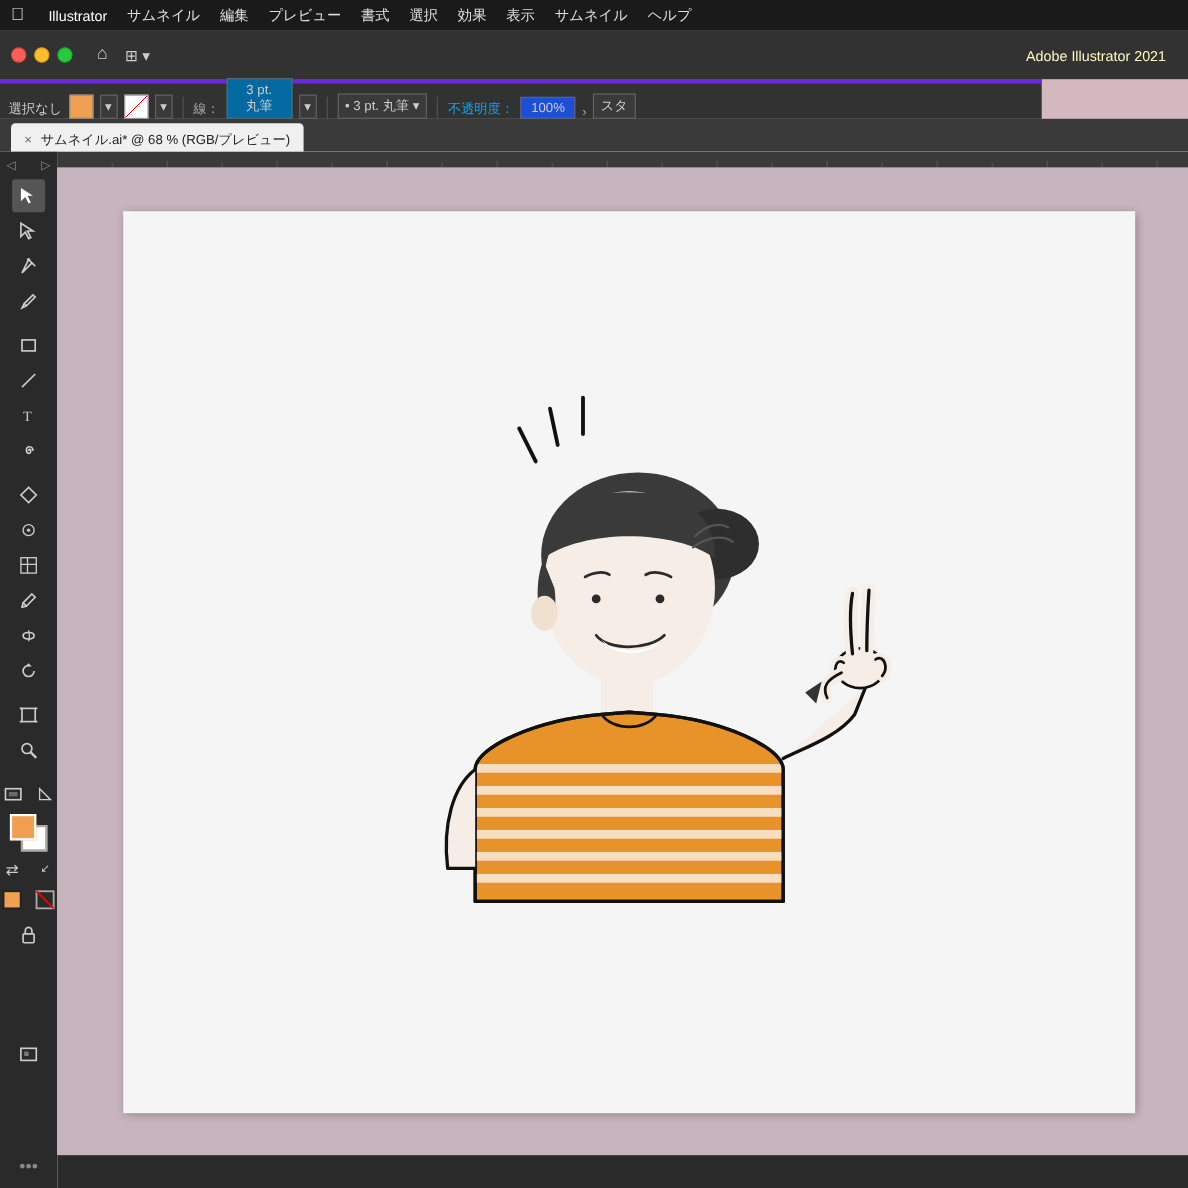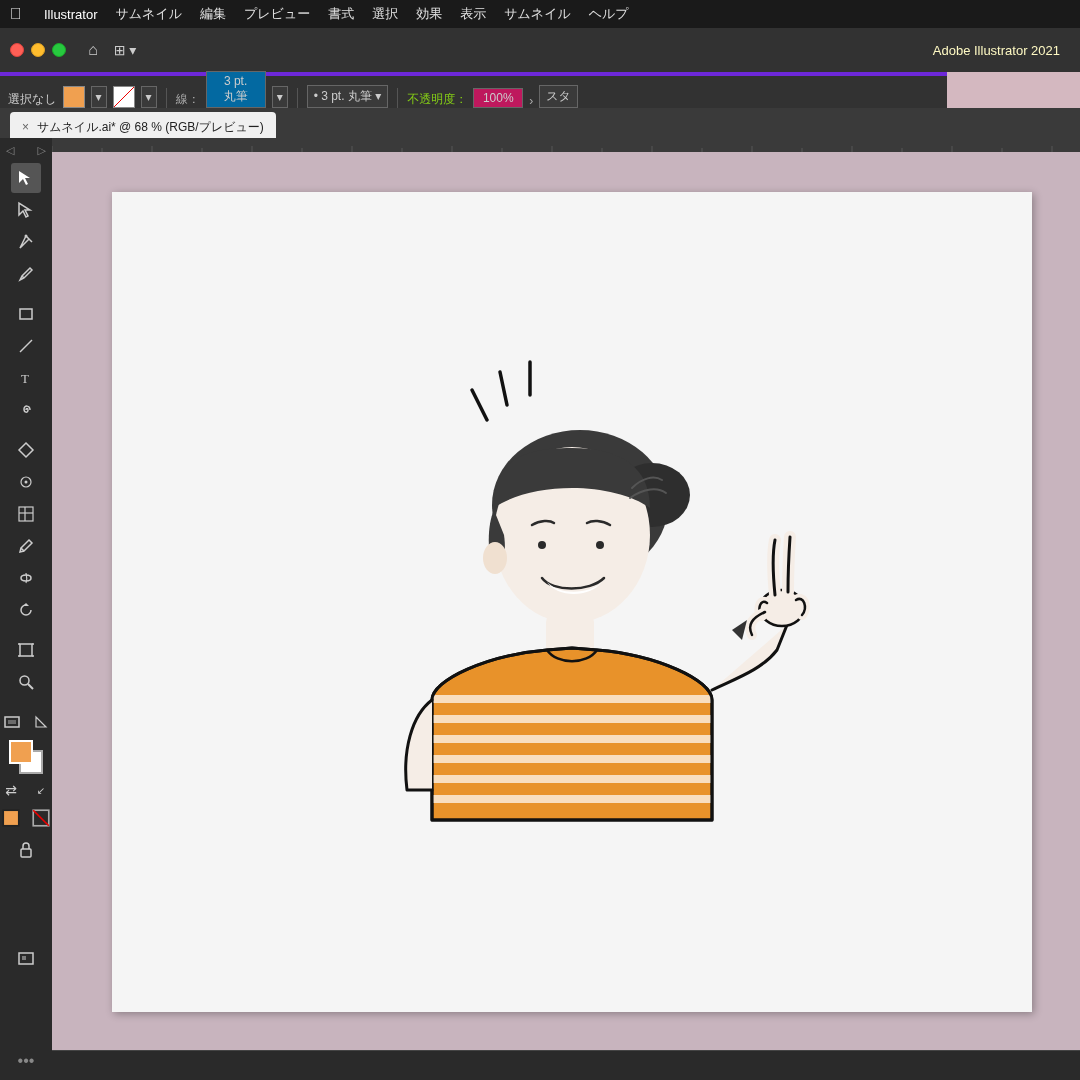--- a/index.html
+++ b/index.html
@@ -128,23 +128,23 @@
       text-align: center;
     }
     .brush-desc {
       color: #ccc;
       font-size: 12px;
       background: #3a3a3a;
       border: 1px solid #666;
       padding: 2px 6px;
       display: flex; align-items: center; gap: 4px;
     }
-    .opacity-label { color: #84cc16; font-size: 12px; }
+    .opacity-label { color: #0ea5e9; font-size: 12px; }
     .opacity-val {
-      background: #be185d;
+      background: #1d4ed8;
       border: 1px solid #666;
       color: #ccc;
       font-size: 12px;
       padding: 2px 6px;
       min-width: 50px;
       text-align: center;
     }
     .style-btn {
       background: #3a3a3a;
       border: 1px solid #666;

